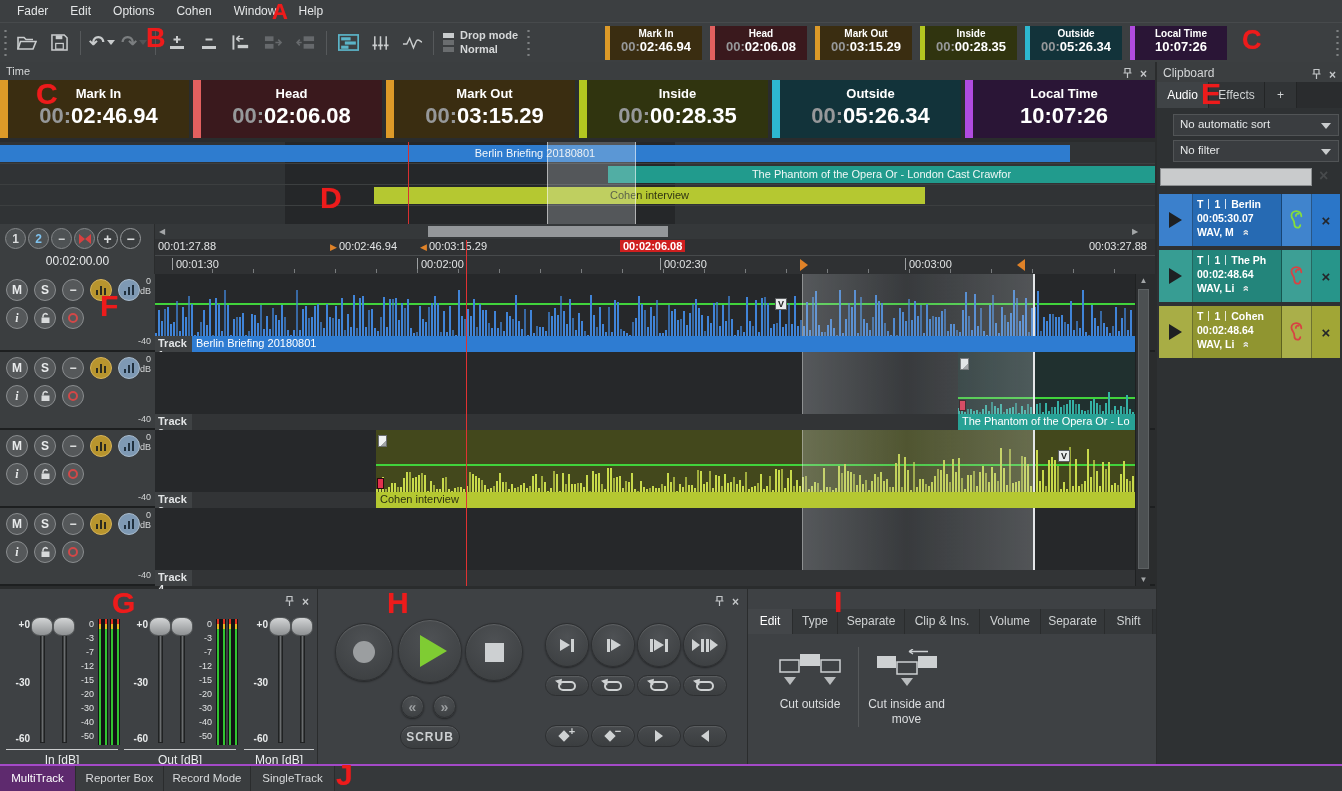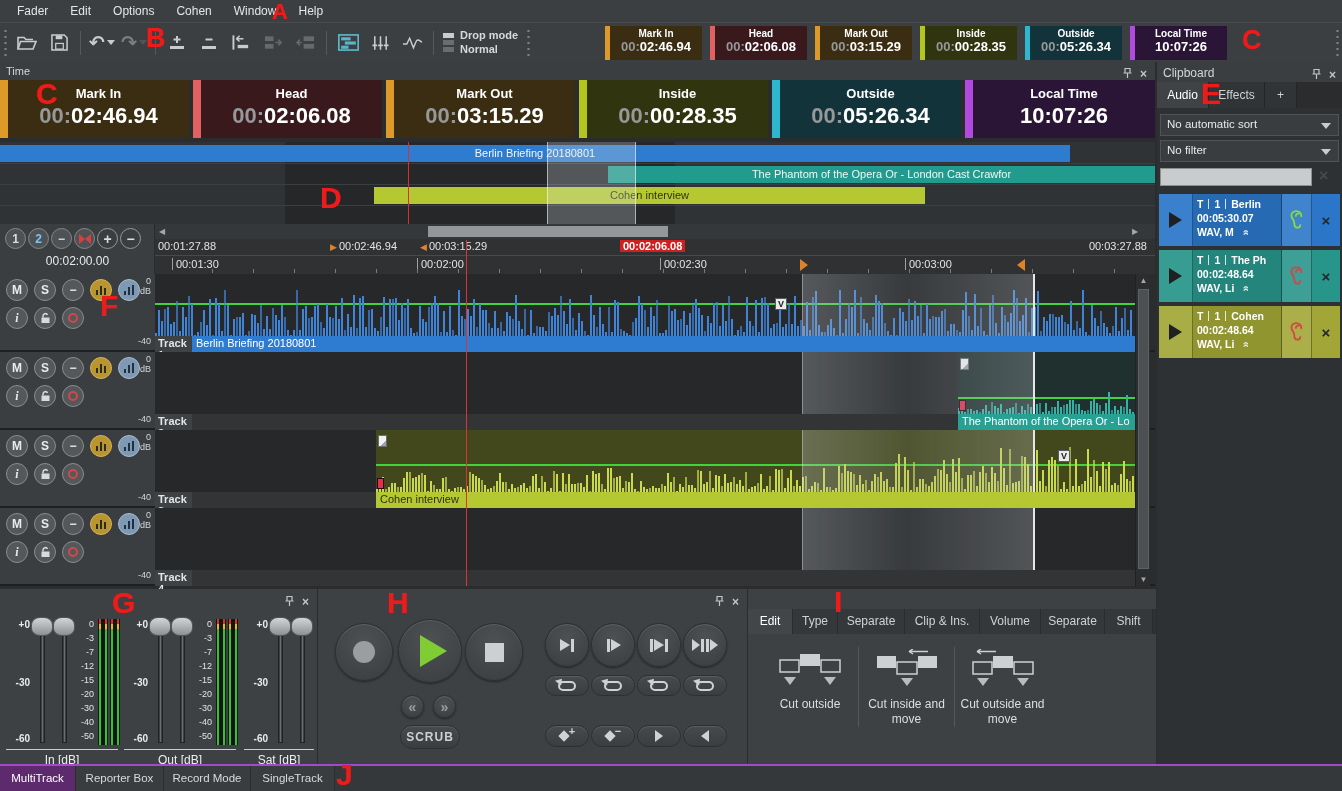--- a/index.html
+++ b/index.html
@@ -156,21 +156,21 @@
   .bottombar{position:absolute;left:0;top:764px;width:1342px;height:27px;background:#35383a;}
   .bb-line{position:absolute;left:0;top:0;width:100%;height:2px;background:#a44ac8;}
   .bb-tab{position:absolute;top:2px;height:25px;font-size:11.5px;color:#d8dadb;text-align:center;padding-top:6px;background:#3a3d3f;border-right:1px solid #2a2c2d;}
   .bb-tab.active{background:#5e2a6e;color:#fff;}
 
   
   .clipboard{position:absolute;left:1157px;top:62px;width:185px;height:702px;background:#2e3133;}
   .cb-tabs{position:absolute;left:0;top:20px;width:185px;height:26px;background:#2a2c2e;display:flex;}
   .cb-tab{padding:6px 0;text-align:center;font-size:12px;color:#cfd2d3;background:#313436;border-right:1px solid #232526;}
   .cb-tab.active{background:#3f4346;color:#fff;}
-  .cb-dd{position:absolute;left:3px;right:3px;height:22px;background:#3a3d40;border:1px solid #515456;font-size:11.5px;color:#e6e8e9;padding:3px 6px;}
+  .cb-dd{position:absolute;left:16px;right:3px;height:22px;background:#3a3d40;border:1px solid #515456;font-size:11.5px;color:#e6e8e9;padding:3px 6px;}
   .cb-dd .caret{position:absolute;right:7px;top:8px;width:0;height:0;border-left:5px solid transparent;border-right:5px solid transparent;border-top:6px solid #c9cccd;}
   .cb-search{position:absolute;left:3px;top:106px;width:152px;height:18px;background:#c9cbcc;border:1px solid #8d9092;}
   .cb-search input{width:100%;height:100%;background:transparent;border:none;outline:none;font-size:11px;padding:0 4px;color:#222;}
   .cb-clear{position:absolute;left:162px;top:105px;font-size:16px;font-weight:bold;color:#474a4c;}
   .clip-item{position:absolute;left:2px;width:181px;height:52px;background:var(--itemc);display:flex;}
   .ci-cell{border-right:1px solid rgba(0,0,0,0.35);display:flex;align-items:center;justify-content:center;}
   .ci-play{width:34px;background:rgba(255,255,255,0.08);}
   .ci-tri{width:0;height:0;border-left:13px solid #1e2022;border-top:8px solid transparent;border-bottom:8px solid transparent;}
   .ci-main{flex:1;background:rgba(0,0,0,0.10);display:block;padding:3px 4px 0 4px;color:#fff;font-size:10.5px;font-weight:bold;line-height:1.35;overflow:hidden;white-space:nowrap;}
   .vd{display:inline-block;width:1px;height:10px;background:rgba(255,255,255,0.8);margin:0 5px;vertical-align:-1px;}
@@ -1313,21 +1313,21 @@
 
     <div class="fgroup" style="left:244px;width:70px;">
       <span class="fsl" style="left:0;top:4px;">+0</span>
       <span class="fsl" style="left:0;top:62px;">-30</span>
       <span class="fsl" style="left:0;top:118px;">-60</span>
       <div class="ftrack" style="left:34px;"></div>
       <div class="ftrack" style="left:56px;"></div>
       <div class="fknob" style="left:25px;"></div>
       <div class="fknob" style="left:47px;"></div>
       <div class="funder" style="left:0;width:70px;"></div>
-      <div class="flabel">Sat [dB]</div>
+      <div class="flabel">Mon [dB]</div>
     </div>
   </div>
 
   <div class="bpanel" style="left:318px;width:429px;">
     <div class="pctrl" style="right:8px;top:4px;">
       <span><svg width="9" height="11" viewBox="0 0 9 11">
             <path d="M2 0.5 H7 V5 H2 Z M0.5 5 H8.5 M4.5 5 V10" stroke="#c3c6c8" fill="none" stroke-width="1.2"></path>
           </svg></span>
       <span class="pclose">×</span>
     </div>
@@ -1419,31 +1419,20 @@
       </div>
       <div class="tool">
         <svg width="62" height="38" viewBox="0 0 62 38">
           <path d="M52 2.5 H33 M33 2.5 l4 -2.5 M33 2.5 l4 2.5" stroke="#cdd0d2" stroke-width="1.4" fill="none"></path>
           <rect x="1" y="7" width="19" height="12" fill="#cdd0d2"></rect>
           <rect x="21" y="13" width="20" height="12" fill="none" stroke="#cdd0d2" stroke-width="1.5"></rect>
           <rect x="42" y="7" width="19" height="12" fill="#cdd0d2"></rect>
           <path d="M25 29 h12 l-6 8 z" fill="#b9bcbe"></path>
         </svg>
         <div class="tool-label">Cut inside and move</div>
-      </div>
-      <div class="tool">
-        <svg width="62" height="38" viewBox="0 0 62 38">
-          <path d="M24 2.5 H5 M5 2.5 l4 -2.5 M5 2.5 l4 2.5" stroke="#cdd0d2" stroke-width="1.4" fill="none"></path>
-          <rect x="1" y="13" width="19" height="12" fill="none" stroke="#cdd0d2" stroke-width="1.5"></rect>
-          <rect x="21" y="7" width="20" height="12" fill="#cdd0d2"></rect>
-          <rect x="42" y="13" width="19" height="12" fill="none" stroke="#cdd0d2" stroke-width="1.5"></rect>
-          <path d="M5 29 h12 l-6 8 z" fill="#b9bcbe"></path>
-          <path d="M45 29 h12 l-6 8 z" fill="#b9bcbe"></path>
-        </svg>
-        <div class="tool-label">Cut outside and move</div>
       </div>
     </div>
   </div>
 
   <div class="clipboard">
     <div class="ptitle" style="height:20px;font-size:12px;padding-top:4px;"><span>Clipboard</span></div>
     <div class="pctrl" style="right:6px;top:4px;">
       <span><svg width="9" height="11" viewBox="0 0 9 11">
             <path d="M2 0.5 H7 V5 H2 Z M0.5 5 H8.5 M4.5 5 V10" stroke="#c3c6c8" fill="none" stroke-width="1.2"></path>
           </svg></span>

